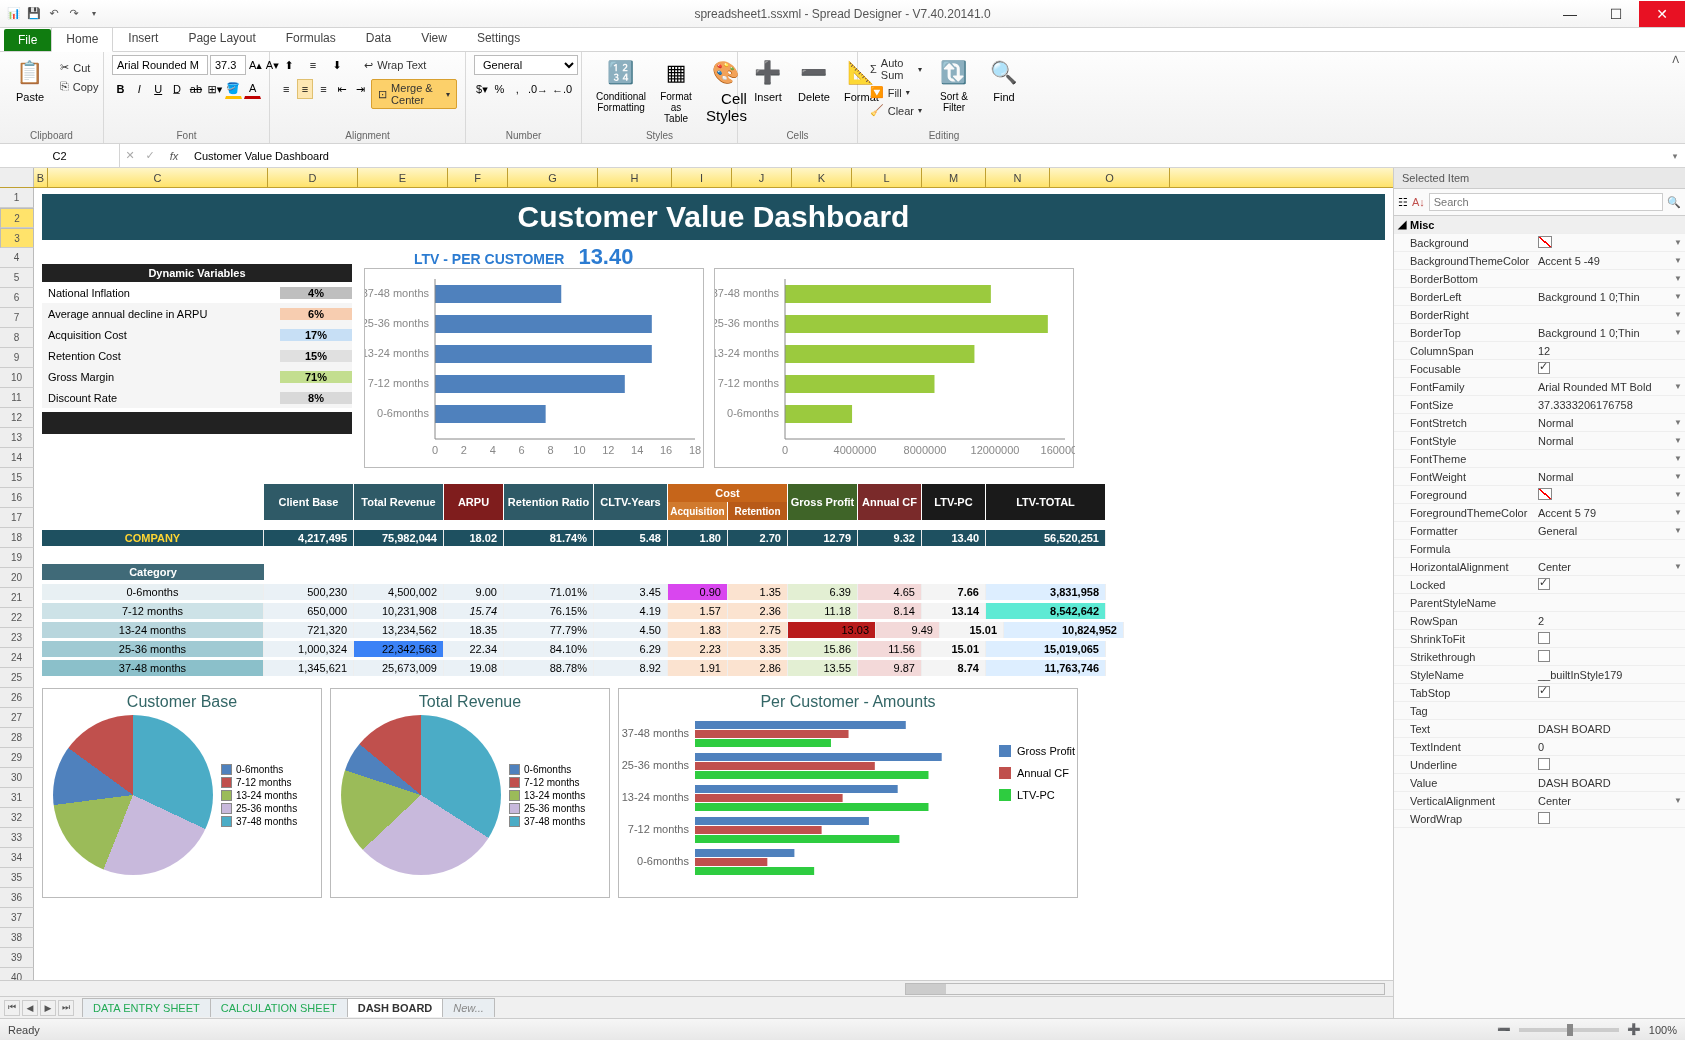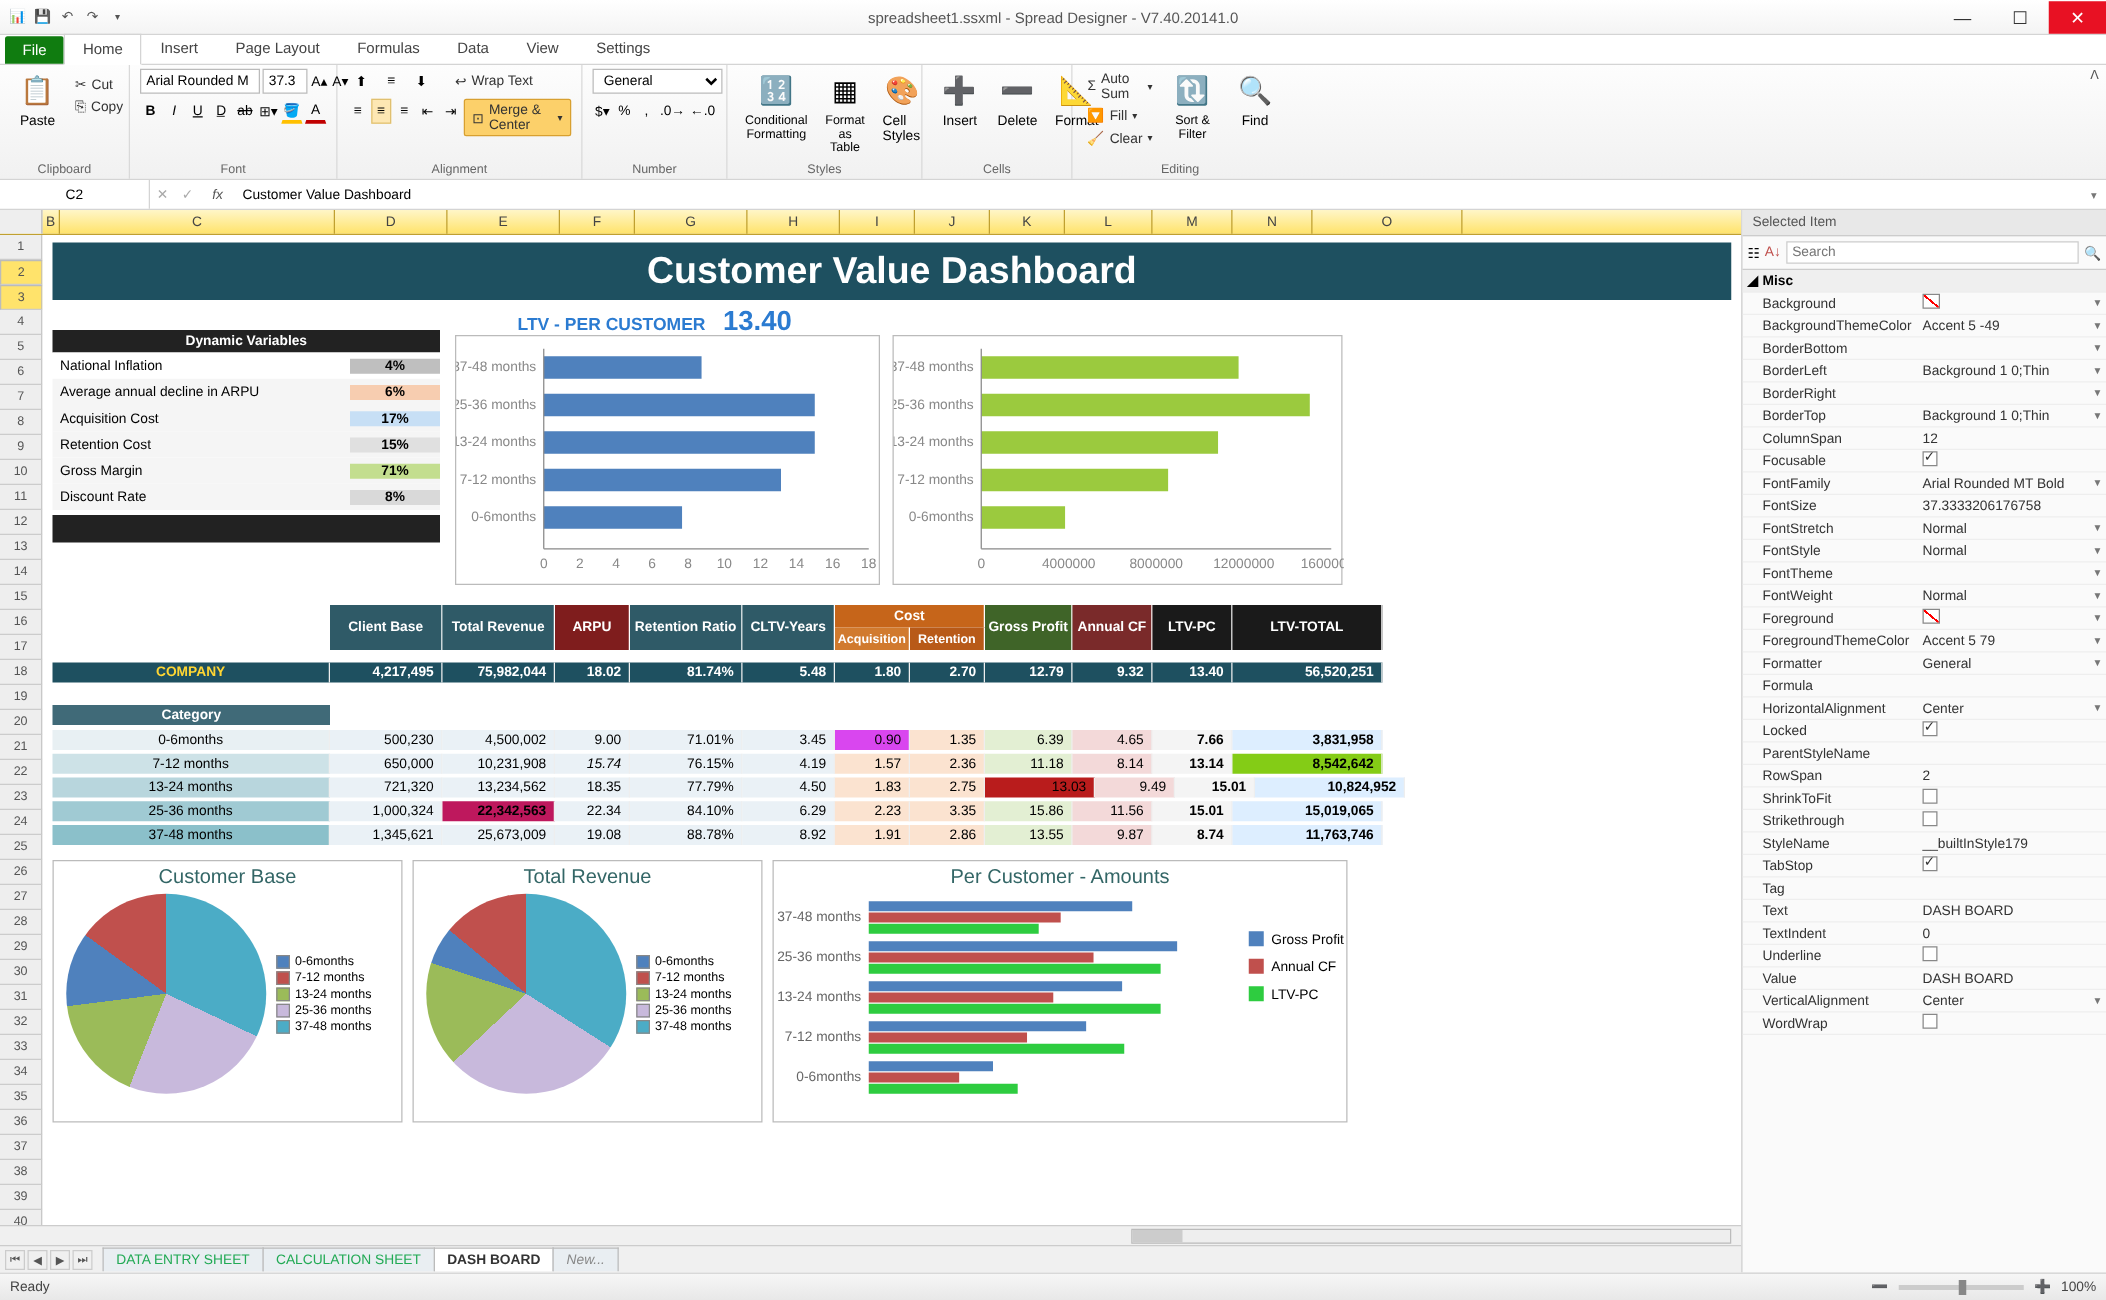--- a/index.html
+++ b/index.html
@@ -197,21 +197,21 @@
       <div class="bigbtn">
           <span class="ico">🔢</span>
           <span style="font-size:10px;text-align:center;line-height:1.1">Conditional Formatting</span>
         </div>
       <div class="bigbtn">
           <span class="ico">▦</span>
           <span style="font-size:10px;text-align:center;line-height:1.1">Format as Table</span>
         </div>
       <div class="bigbtn">
           <span class="ico">🎨</span>
-          <span style="font-size:11px;text-align:left;line-height:1.1">Cell Styles</span>
+          <span style="font-size:15px;text-align:right;line-height:1.1">Cell Styles</span>
         </div>
     </div>
     <div class="glabel">Styles</div>
   </div>
   <div class="rgroup" style="width:120px">
     <div style="display:flex;gap:2px">
       <div class="bigbtn">
           <span class="ico">➕</span>
           <span>Insert</span>
         </div>
@@ -479,40 +479,40 @@
               <div class="td" style="width:90px;background:#eaf1f6;">650,000</div>
               <div class="td" style="width:90px;background:#eaf1f6;">10,231,908</div>
               <div class="td" style="width:60px;background:#eaf1f6;font-style:italic;">15.74</div>
               <div class="td" style="width:90px;background:#eaf1f6;">76.15%</div>
               <div class="td" style="width:74px;background:#eaf1f6;">4.19</div>
               <div class="td" style="width:60px;background:#fbe3d0;">1.57</div>
               <div class="td" style="width:60px;background:#fbe3d0;">2.36</div>
               <div class="td" style="width:70px;background:#e3efd3;">11.18</div>
               <div class="td" style="width:64px;background:#f3d9d9;">8.14</div>
               <div class="td" style="width:64px;background:#f4f4f4;font-weight:bold;">13.14</div>
-              <div class="td" style="width:120px;background:#84cc16;font-weight:bold;">8,542,642</div>
+              <div class="td" style="width:120px;background:#5eead4;font-weight:bold;">8,542,642</div>
             </div>
             <div class="datarow" style="top: 434px;">
               <div class="td" style="width:222px;text-align:center;background:#b8d6dd">13-24 months</div>
               <div class="td" style="width:90px;background:#eaf1f6;">721,320</div>
               <div class="td" style="width:90px;background:#eaf1f6;">13,234,562</div>
               <div class="td" style="width:60px;background:#eaf1f6;">18.35</div>
               <div class="td" style="width:90px;background:#eaf1f6;">77.79%</div>
               <div class="td" style="width:74px;background:#eaf1f6;">4.50</div>
               <div class="td" style="width:60px;background:#fbe3d0;">1.83</div>
               <div class="td" style="width:60px;background:#fbe3d0;">2.75</div>
               <div class="td" style="width:88px;background:#b91c1c;">13.03</div>
               <div class="td" style="width:64px;background:#f3d9d9;">9.49</div>
               <div class="td" style="width:64px;background:#f4f4f4;font-weight:bold;">15.01</div>
               <div class="td" style="width:120px;background:#def;font-weight:bold;">10,824,952</div>
             </div>
             <div class="datarow" style="top: 453px;">
               <div class="td" style="width:222px;text-align:center;background:#a0cad3">25-36 months</div>
               <div class="td" style="width:90px;background:#eaf1f6;">1,000,324</div>
-              <div class="td" style="width:90px;background:#be185d;font-weight:bold;">22,342,563</div>
+              <div class="td" style="width:90px;background:#3b82f6;">22,342,563</div>
               <div class="td" style="width:60px;background:#eaf1f6;">22.34</div>
               <div class="td" style="width:90px;background:#eaf1f6;">84.10%</div>
               <div class="td" style="width:74px;background:#eaf1f6;">6.29</div>
               <div class="td" style="width:60px;background:#fbe3d0;">2.23</div>
               <div class="td" style="width:60px;background:#fbe3d0;">3.35</div>
               <div class="td" style="width:70px;background:#e3efd3;">15.86</div>
               <div class="td" style="width:64px;background:#f3d9d9;">11.56</div>
               <div class="td" style="width:64px;background:#f4f4f4;font-weight:bold;">15.01</div>
               <div class="td" style="width:120px;background:#def;font-weight:bold;">15,019,065</div>
             </div>

